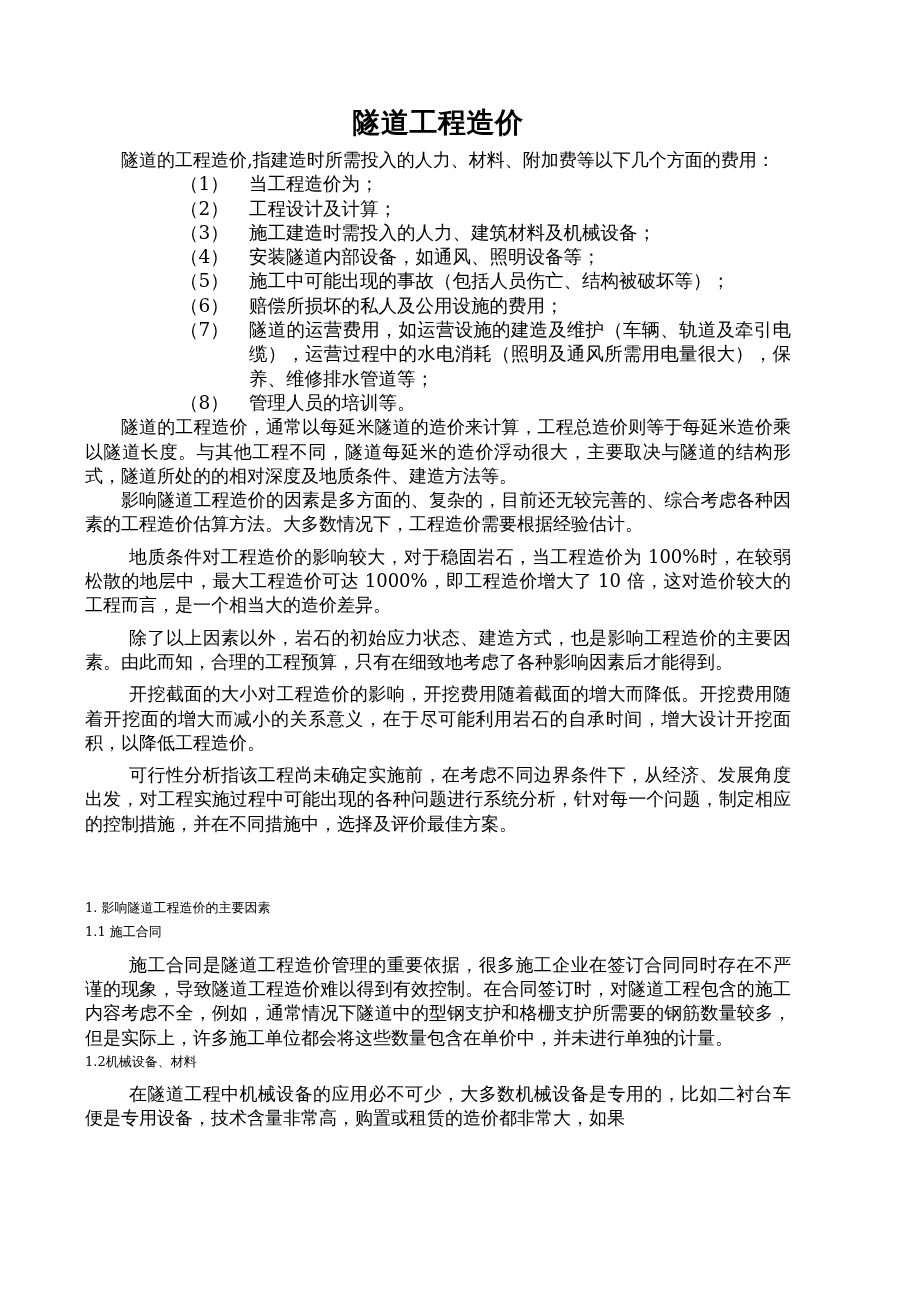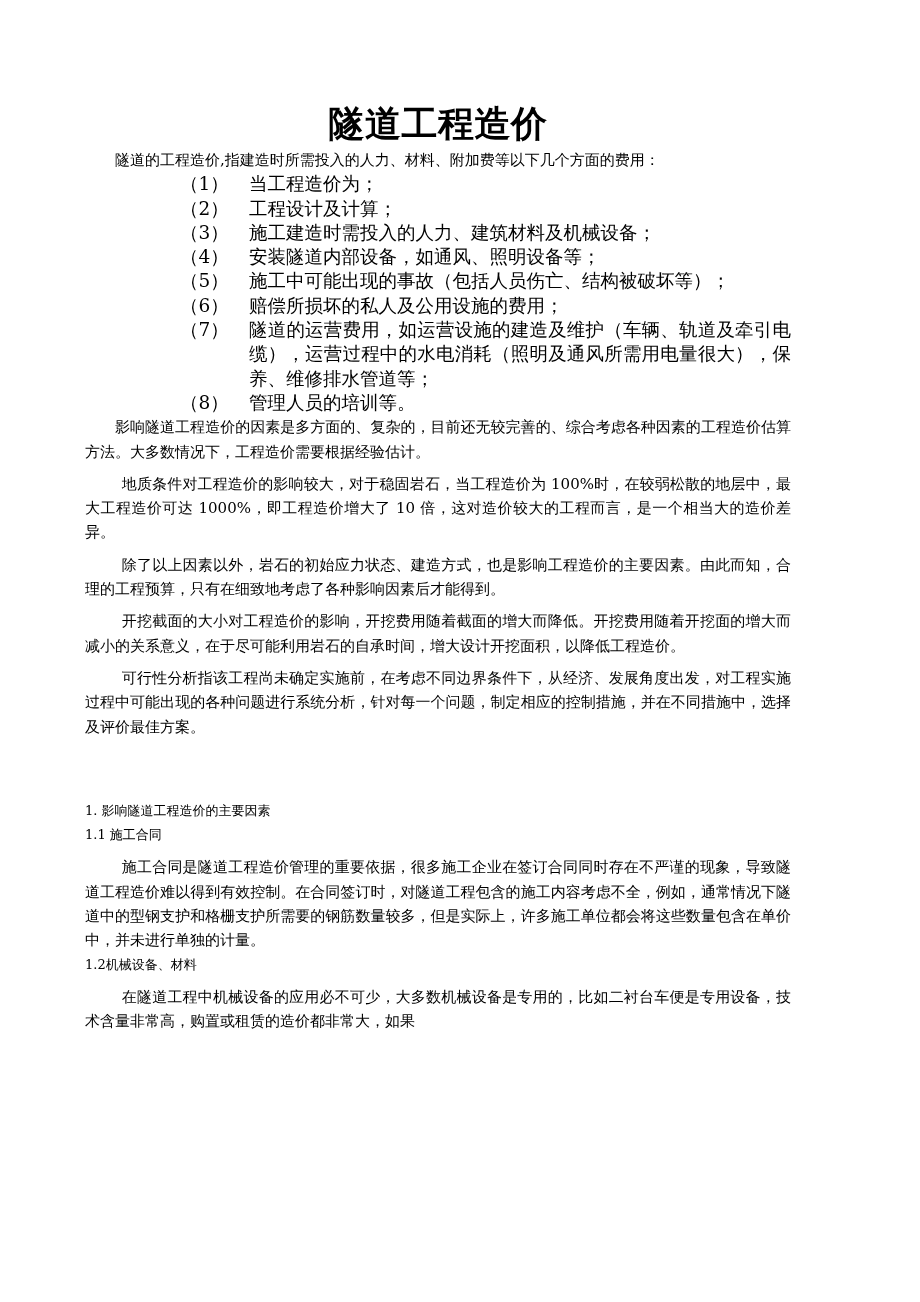--- a/index.html
+++ b/index.html
@@ -26,33 +26,33 @@
   }
 
   .content {
     position: absolute;
     left: 85px;
     top: 0;
     width: 706px;
   }
 
   .doc-title {
-    font-size: 36px;
+    font-size: 28px;
     line-height: 38px;
     font-weight: bold;
     text-align: center;
     margin: 0;
     padding-top: 104px;
     padding-bottom: 6px;
     letter-spacing: 0.5px;
     font-family: "DejaVu Serif", "Liberation Serif", serif;
   }
 
   p.body-text {
-    font-size: 15px;
+    font-size: 18px;
     line-height: 24.3px;
     margin: 0;
     text-align: justify;
     text-justify: inter-ideograph;
     letter-spacing: 0px;
   }
 
   p.indent-1 { text-indent: 2em; }
   p.indent-2 { text-indent: 2.45em; margin-top: 8px; }
 
@@ -129,20 +129,21 @@
       <li>
         <span class="marker">（7）</span>
         <span>隧道的运营费用，如运营设施的建造及维护（车辆、轨道及牵引电缆），运营过程中的水电消耗（照明及通风所需用电量很大），保养、维修排水管道等；</span>
       </li>
       <li>
         <span class="marker">（8）</span>
         <span>管理人员的培训等。</span>
       </li>
     </ul>
 
+    <p class="body-text indent-1">隧道的工程造价，通常以每延米隧道的造价来计算，工程总造价则等于每延米造价乘以隧道长度。与其他工程不同，隧道每延米的造价浮动很大，主要取决与隧道的结构形式，隧道所处的的相对深度及地质条件、建造方法等。</p>
 
     <p class="body-text indent-1">影响隧道工程造价的因素是多方面的、复杂的，目前还无较完善的、综合考虑各种因素的工程造价估算方法。大多数情况下，工程造价需要根据经验估计。</p>
 
     <p class="body-text indent-2">地质条件对工程造价的影响较大，对于稳固岩石，当工程造价为 100%时，在较弱松散的地层中，最大工程造价可达 1000%，即工程造价增大了 10 倍，这对造价较大的工程而言，是一个相当大的造价差异。</p>
 
     <p class="body-text indent-2">除了以上因素以外，岩石的初始应力状态、建造方式，也是影响工程造价的主要因素。由此而知，合理的工程预算，只有在细致地考虑了各种影响因素后才能得到。</p>
 
     <p class="body-text indent-2">开挖截面的大小对工程造价的影响，开挖费用随着截面的增大而降低。开挖费用随着开挖面的增大而减小的关系意义，在于尽可能利用岩石的自承时间，增大设计开挖面积，以降低工程造价。</p>
 
     <p class="body-text indent-2">可行性分析指该工程尚未确定实施前，在考虑不同边界条件下，从经济、发展角度出发，对工程实施过程中可能出现的各种问题进行系统分析，针对每一个问题，制定相应的控制措施，并在不同措施中，选择及评价最佳方案。</p>

